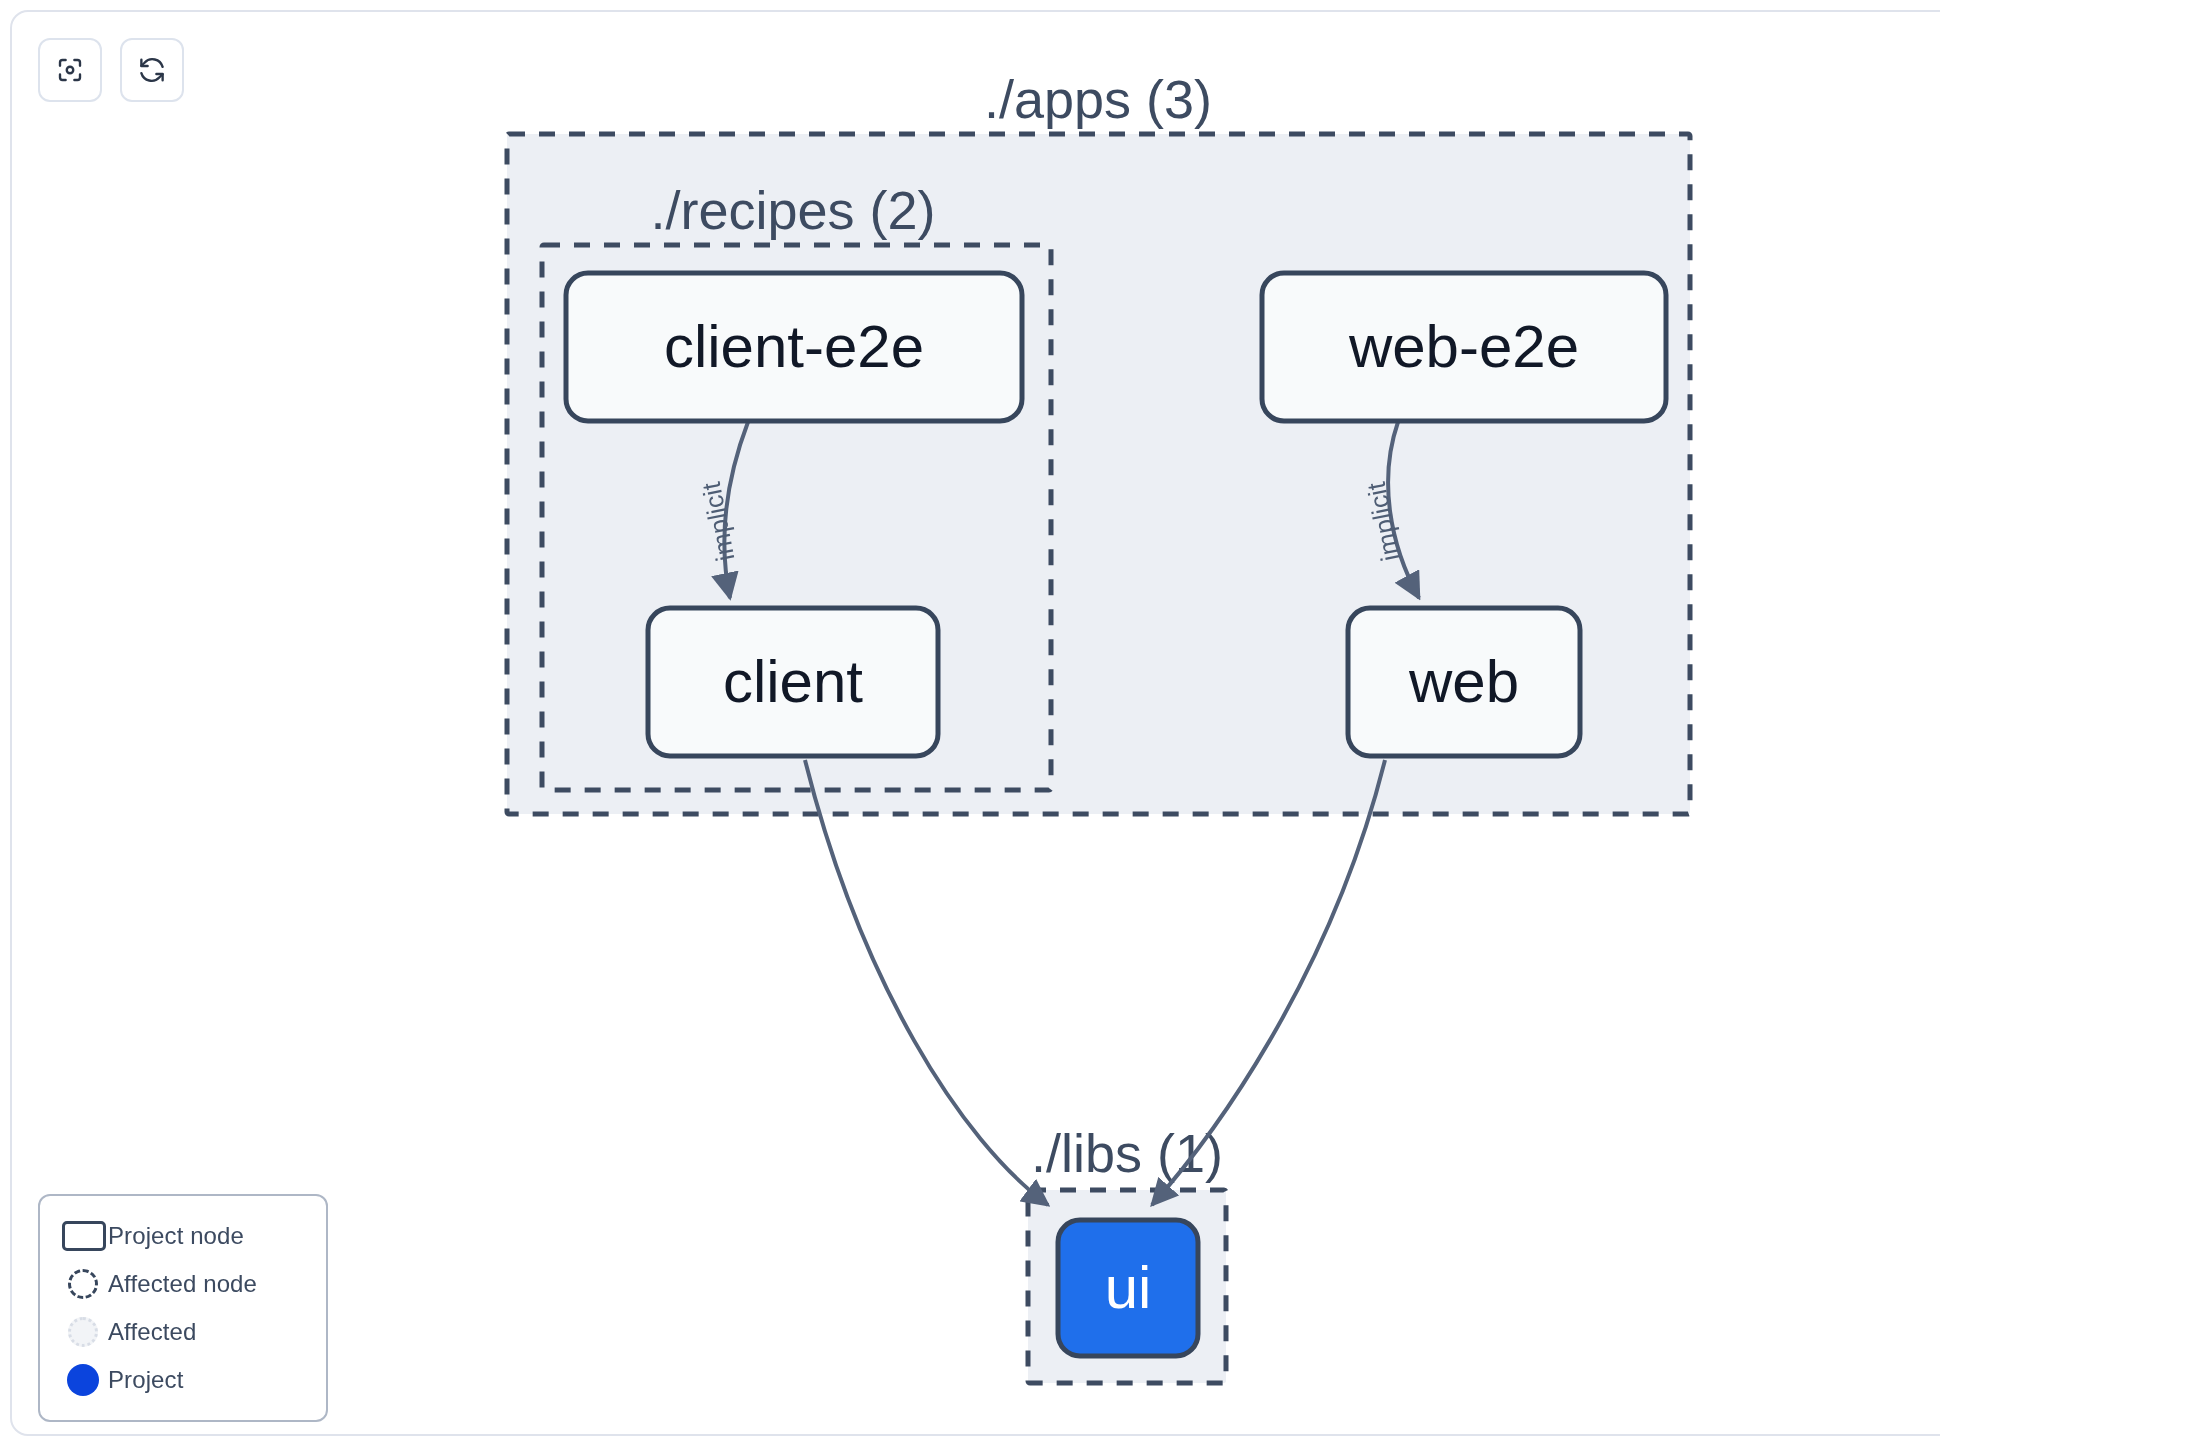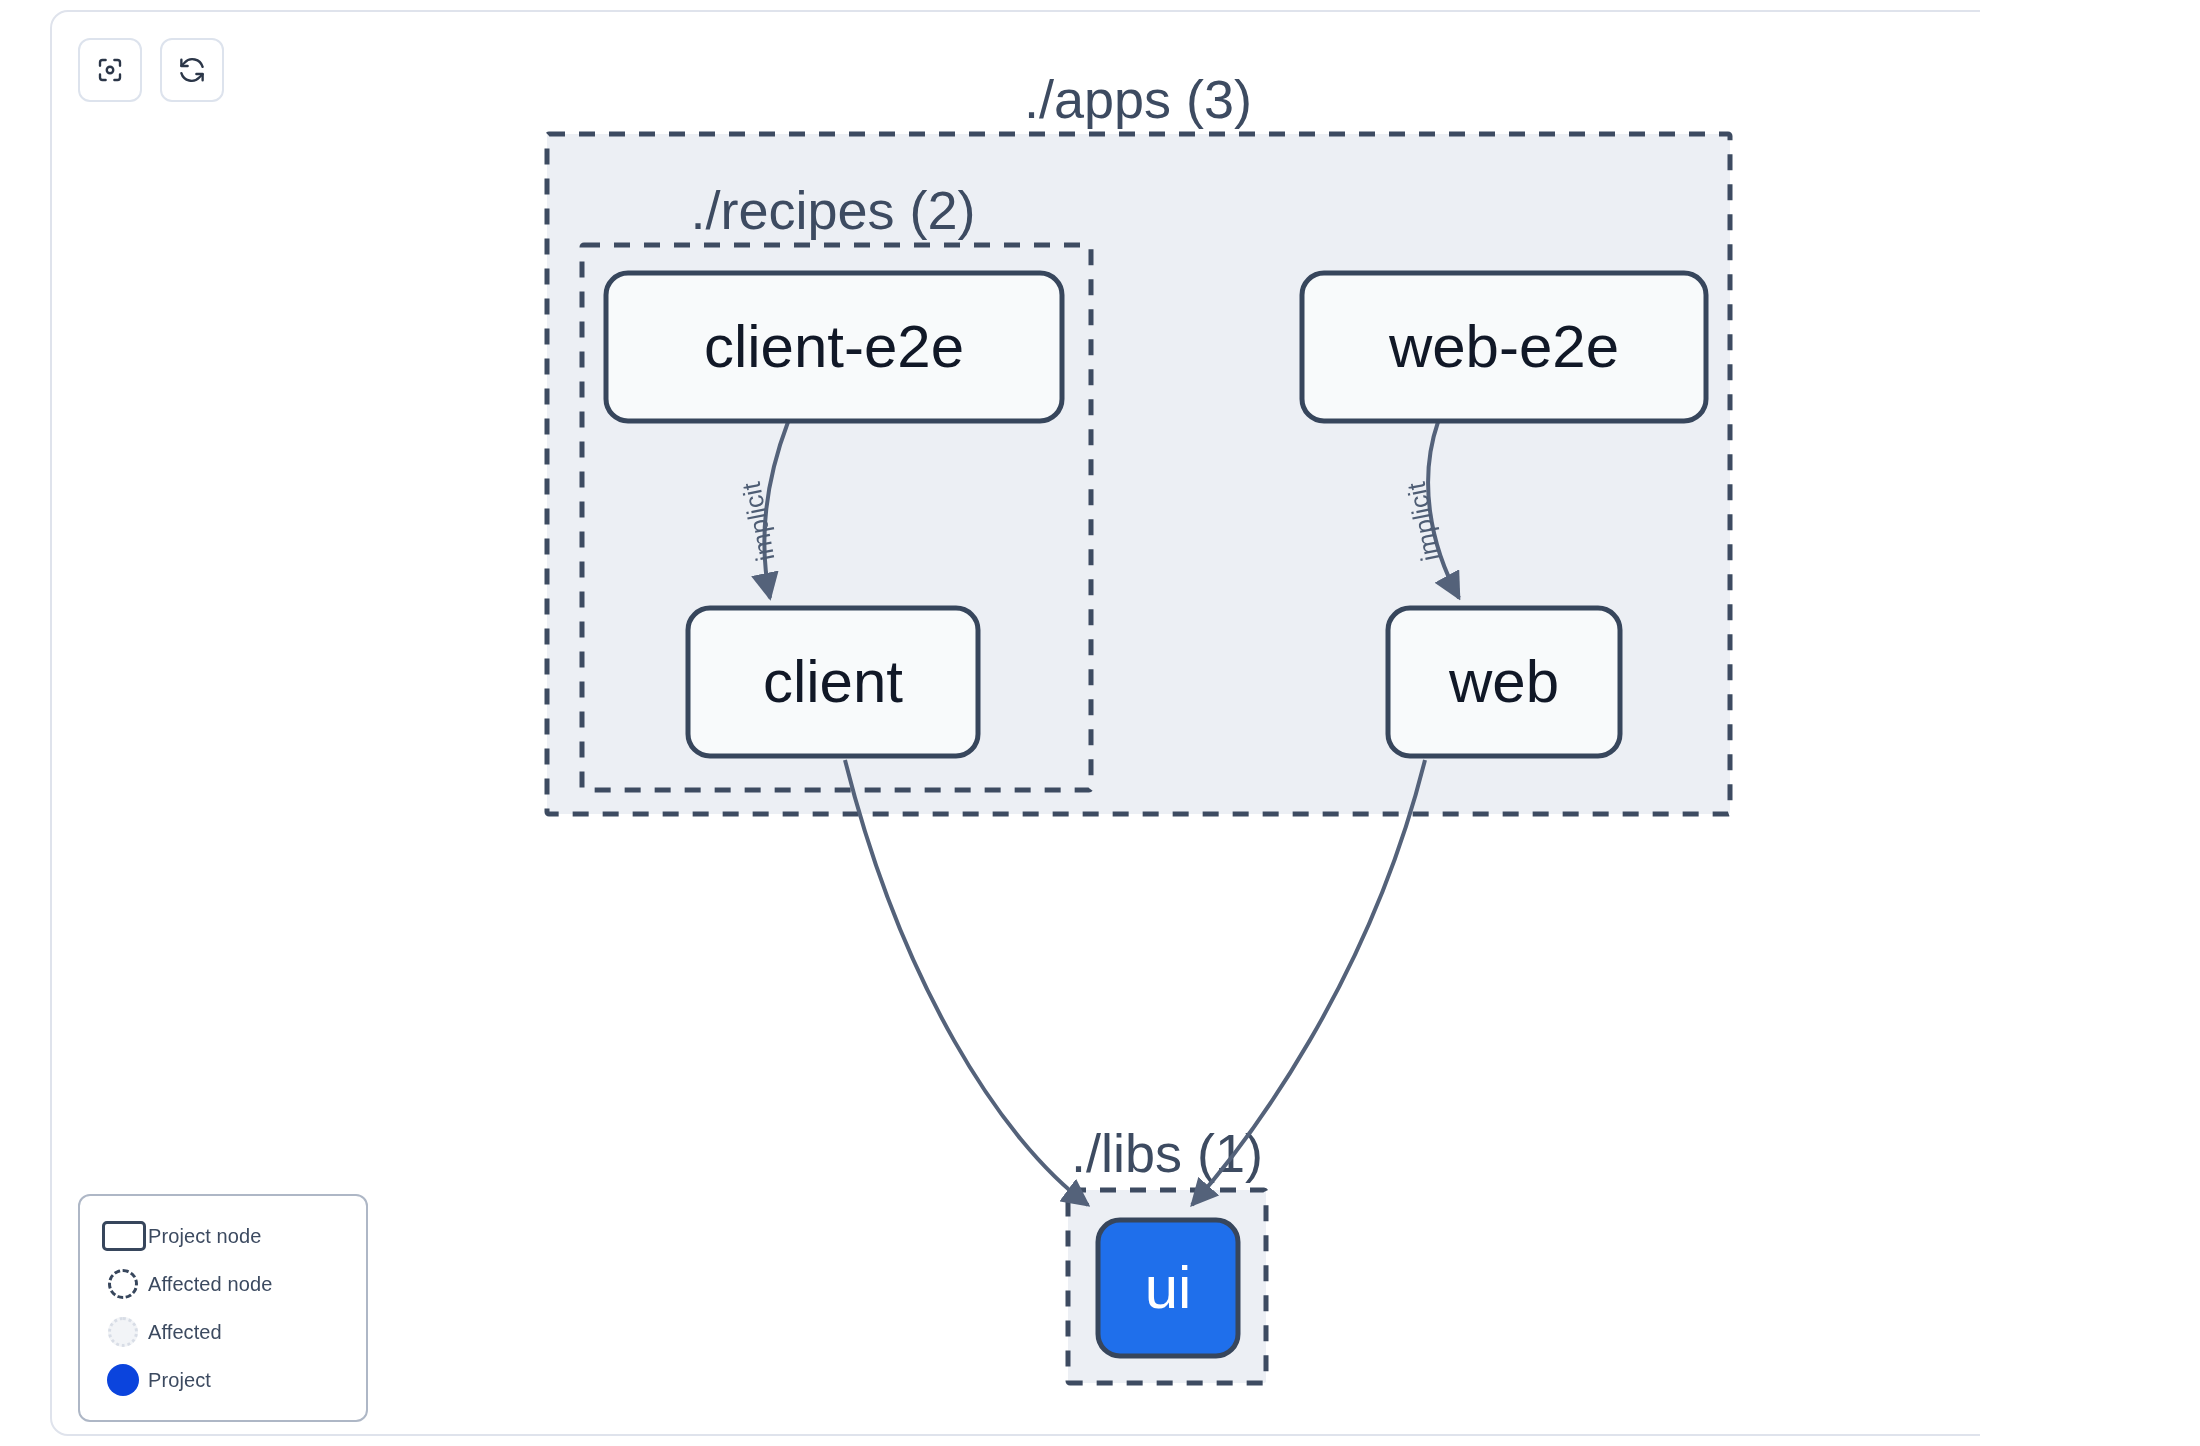--- a/index.html
+++ b/index.html
@@ -12,21 +12,20 @@
     font-family: "Liberation Sans", sans-serif;
     -webkit-font-smoothing: antialiased;
   }
 
   #screen {
     position: relative;
     width: 1940px;
     height: 1446px;
     background: #ffffff;
     overflow: hidden;
-    margin-left: 40px;
   }
 
   
   .app-frame {
     position: absolute;
     left: 10px;
     top: 10px;
     width: 2178px;
     height: 1426px;
     border: 2px solid #dfe3ec;
@@ -87,21 +86,21 @@
     height: 48px;
   }
   .legend-swatch {
     width: 46px;
     flex: 0 0 46px;
     display: flex;
     align-items: center;
     justify-content: flex-start;
   }
   .legend-label {
-    font-size: 20px;
+    font-size: 24px;
     color: #3c4a60;
     letter-spacing: 0.1px;
     white-space: nowrap;
   }
   .sw-rect {
     width: 44px;
     height: 30px;
     border: 3px solid #37465c;
     border-radius: 5px;
     background: #ffffff;

